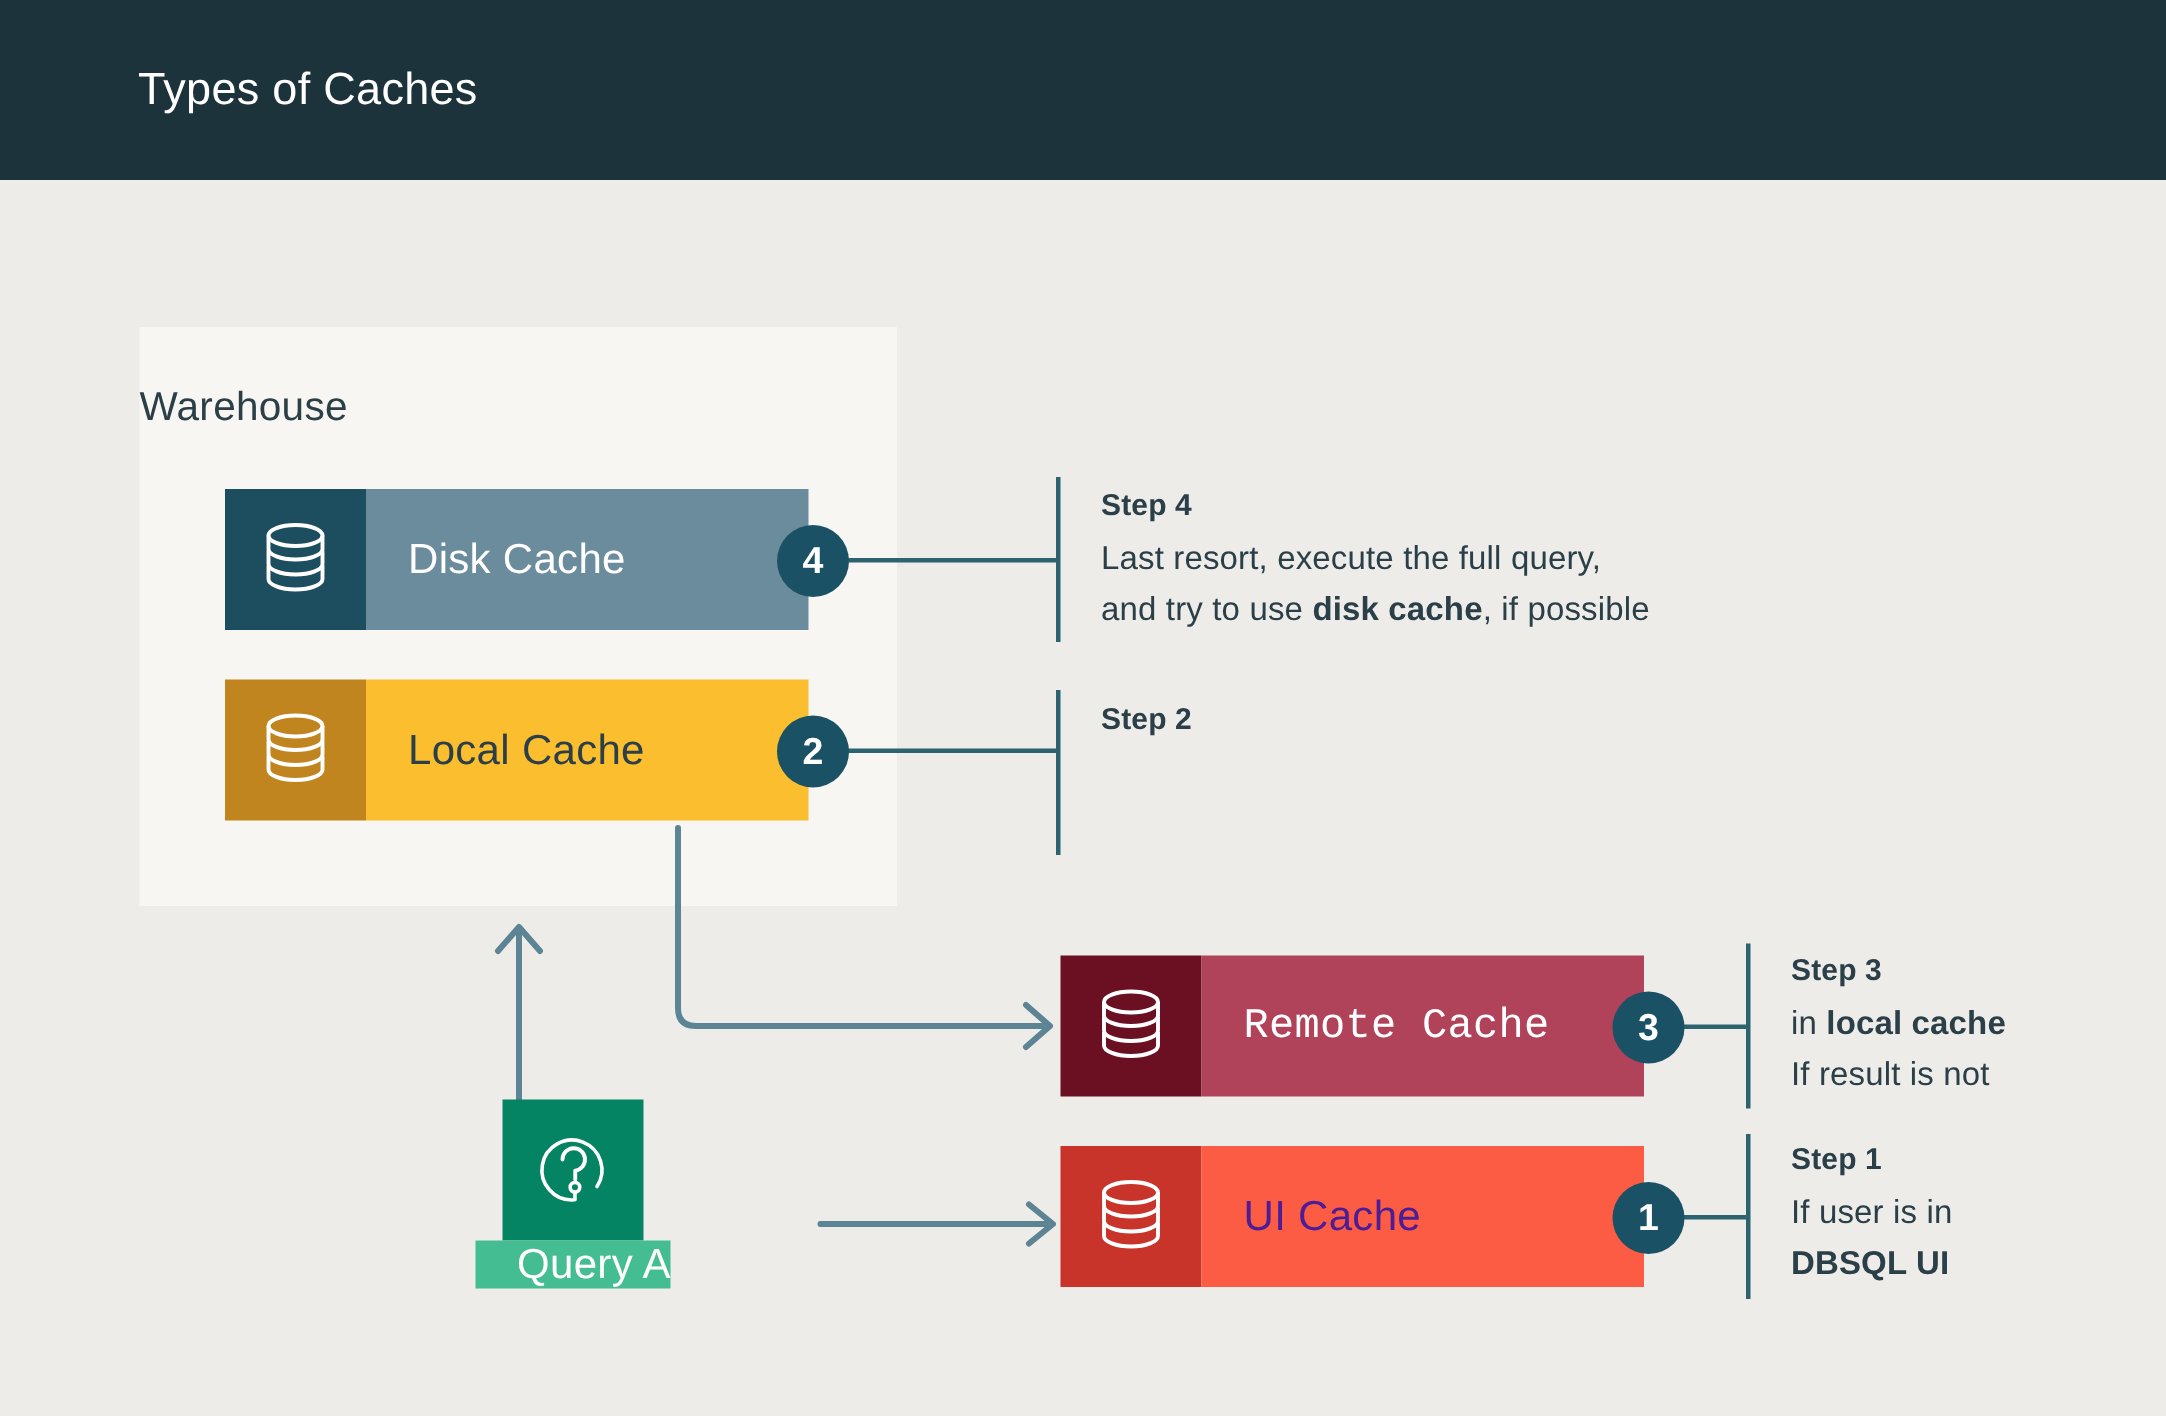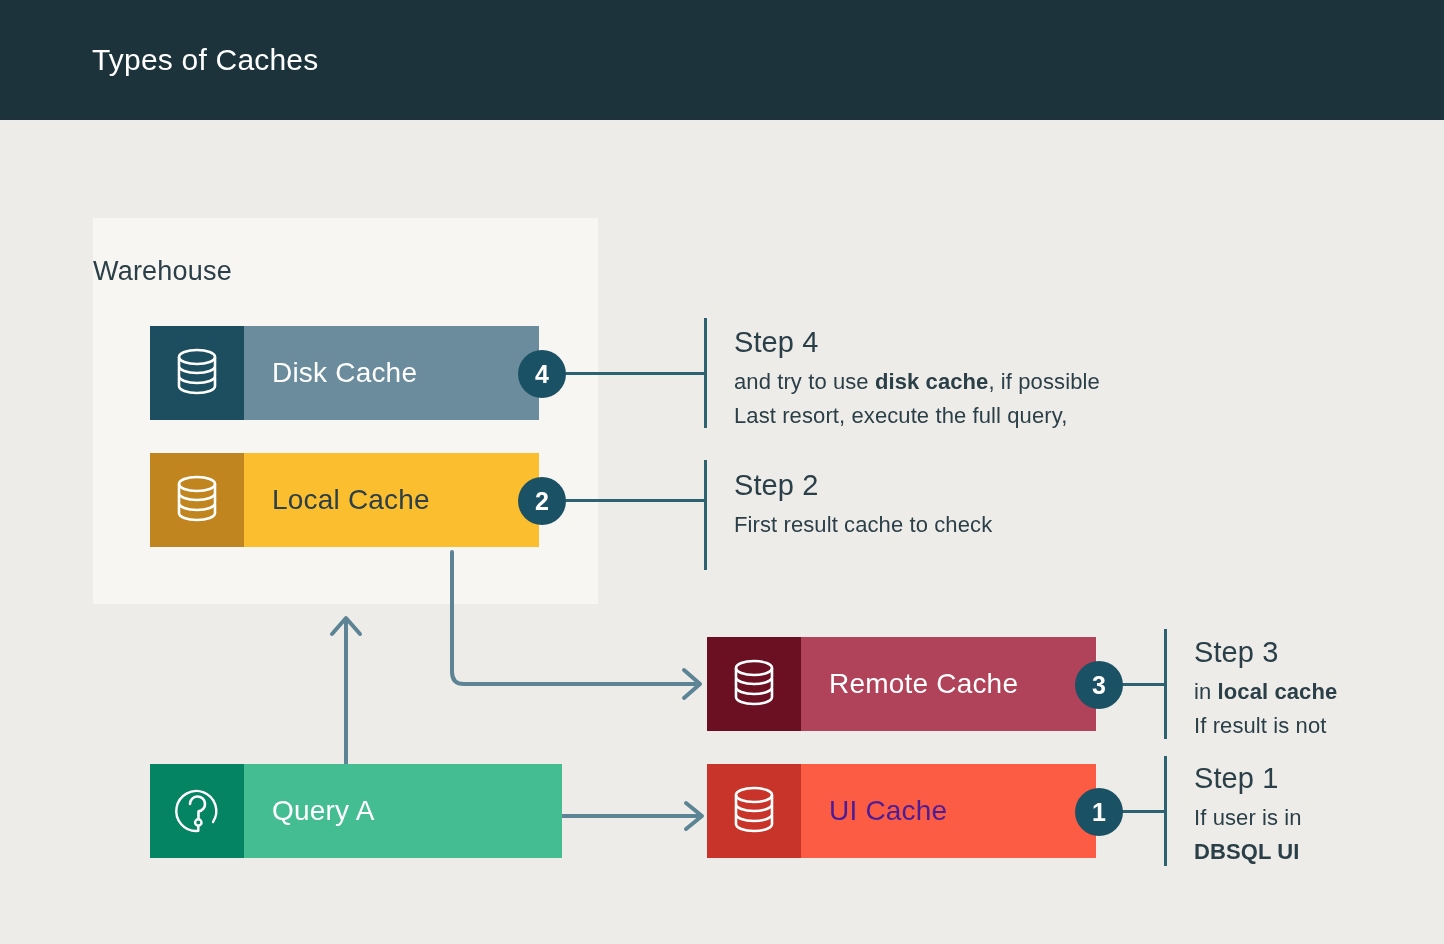--- a/index.html
+++ b/index.html
@@ -74,23 +74,23 @@
     height: 94px;
     display: flex;
     align-items: center;
     padding-left: 28px;
     font-size: 28px;
     letter-spacing: 0.2px;
   }
 
   #bar-disk  { left: 150px; top: 326px; width: 389px; }
   #bar-local { left: 150px; top: 453px; width: 389px; }
-  #bar-remote{ left: 707px; top: 637px; width: 389px; }
+  #bar-remote{ left: 707px; top: 637px; width: 389px; font-family: Liberation Mono, monospace; }
   #bar-ui    { left: 707px; top: 764px; width: 389px; }
-  #bar-query { left: 150px; top: 764px; width: 412px; }
+  #bar-query { left: 150px; top: 733px; width: 464px; flex-direction: column; }
 
   
   .badge {
     position: absolute;
     width: 48px;
     height: 48px;
     border-radius: 50%;
     background: #1b5164;
     color: #ffffff;
     font-size: 25px;
@@ -126,22 +126,22 @@
   #conn-v3 { left: 1164px; top: 629px; height: 110px; }
   #conn-h1 { left: 1118px; top: 810px; width: 48px; }
   #conn-v1 { left: 1164px; top: 756px; height: 110px; }
 
   
   .step {
     position: absolute;
     color: #2b3f48;
   }
   .step-title {
-    font-size: 29px;
-    font-weight: 400;
+    font-size: 20px;
+    font-weight: 700;
     margin-bottom: 6px;
     letter-spacing: 0.1px;
   }
   .step-desc {
     font-size: 22px;
     line-height: 34px;
     letter-spacing: 0.1px;
   }
   .step-desc b { font-weight: 700; }
   #step-4 { left: 734px; top: 326px; width: 500px; }
@@ -263,30 +263,27 @@
         <circle cx="28.3" cy="38.5" r="3.2" fill="none" stroke="#ffffff" stroke-width="2.4"></circle>
         <path d="M28.3 41.8 v5" fill="none" stroke="#ffffff" stroke-width="2.4" stroke-linecap="round"></path>
       </svg>
     </div>
     <div class="bar-body" style="background:#45bd93;color:#ffffff">Query A</div>
   </div>
 
   <div class="step" id="step-4">
     <div class="step-title">Step 4</div>
     <div class="step-desc">
+      <div>Last resort, execute the full query,</div>
       <div><span>and try to use </span><b>disk cache</b><span>, if possible</span></div>
-      <div>Last resort, execute the full query,</div>
     </div>
   </div>
 
   <div class="step" id="step-2">
     <div class="step-title">Step 2</div>
-    <div class="step-desc">
-      <div>First result cache to check</div>
-    </div>
   </div>
 
   <div class="step" id="step-3">
     <div class="step-title">Step 3</div>
     <div class="step-desc">
       <div><span>in </span><b>local cache</b><span></span></div>
       <div>If result is not</div>
     </div>
   </div>
 

